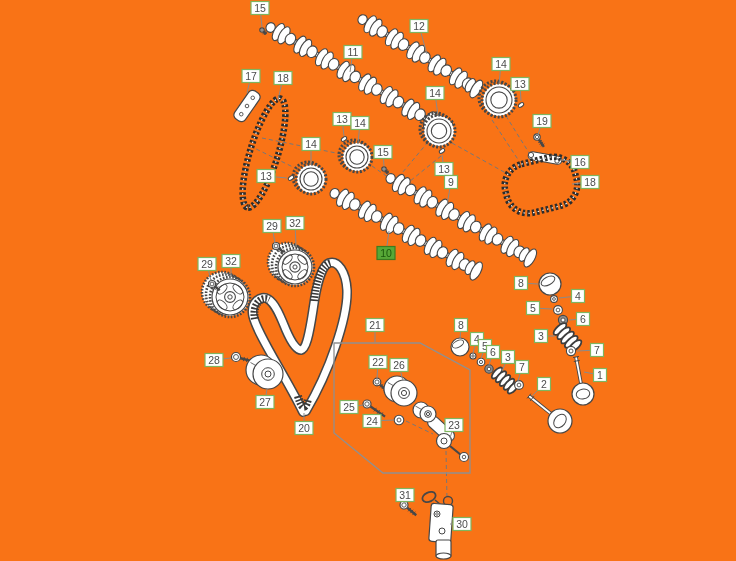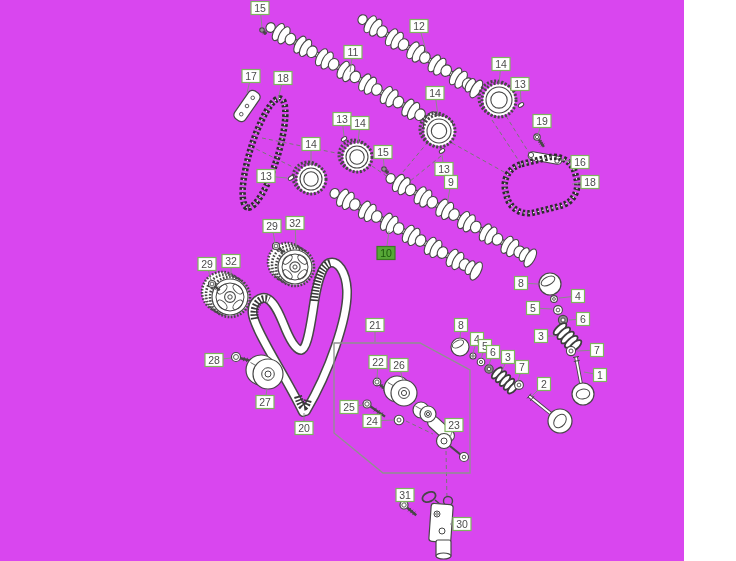--- a/index.html
+++ b/index.html
@@ -1,16 +1,16 @@
 <!DOCTYPE html>
 <html><head>
 <meta charset="utf-8">
 <style>
   html,body{margin:0;padding:0;background:#ffffff;}
-  .stage{position:relative;width:684px;height:561px;background:#d946ef;overflow:hidden;
+  .stage{position:relative;width:736px;height:561px;background:#f97316;overflow:hidden;
          font-family:"Liberation Sans",sans-serif;}
   svg{position:absolute;left:0;top:0;}
 </style>
 </head>
 <body>
 
 <div class="stage">
   <svg id="svg" width="736" height="561" viewBox="0 0 736 561">
       <g>
         <line x1="250" y1="146" x2="295" y2="168" stroke="#777777" stroke-width="1" stroke-dasharray="4 3"></line>

